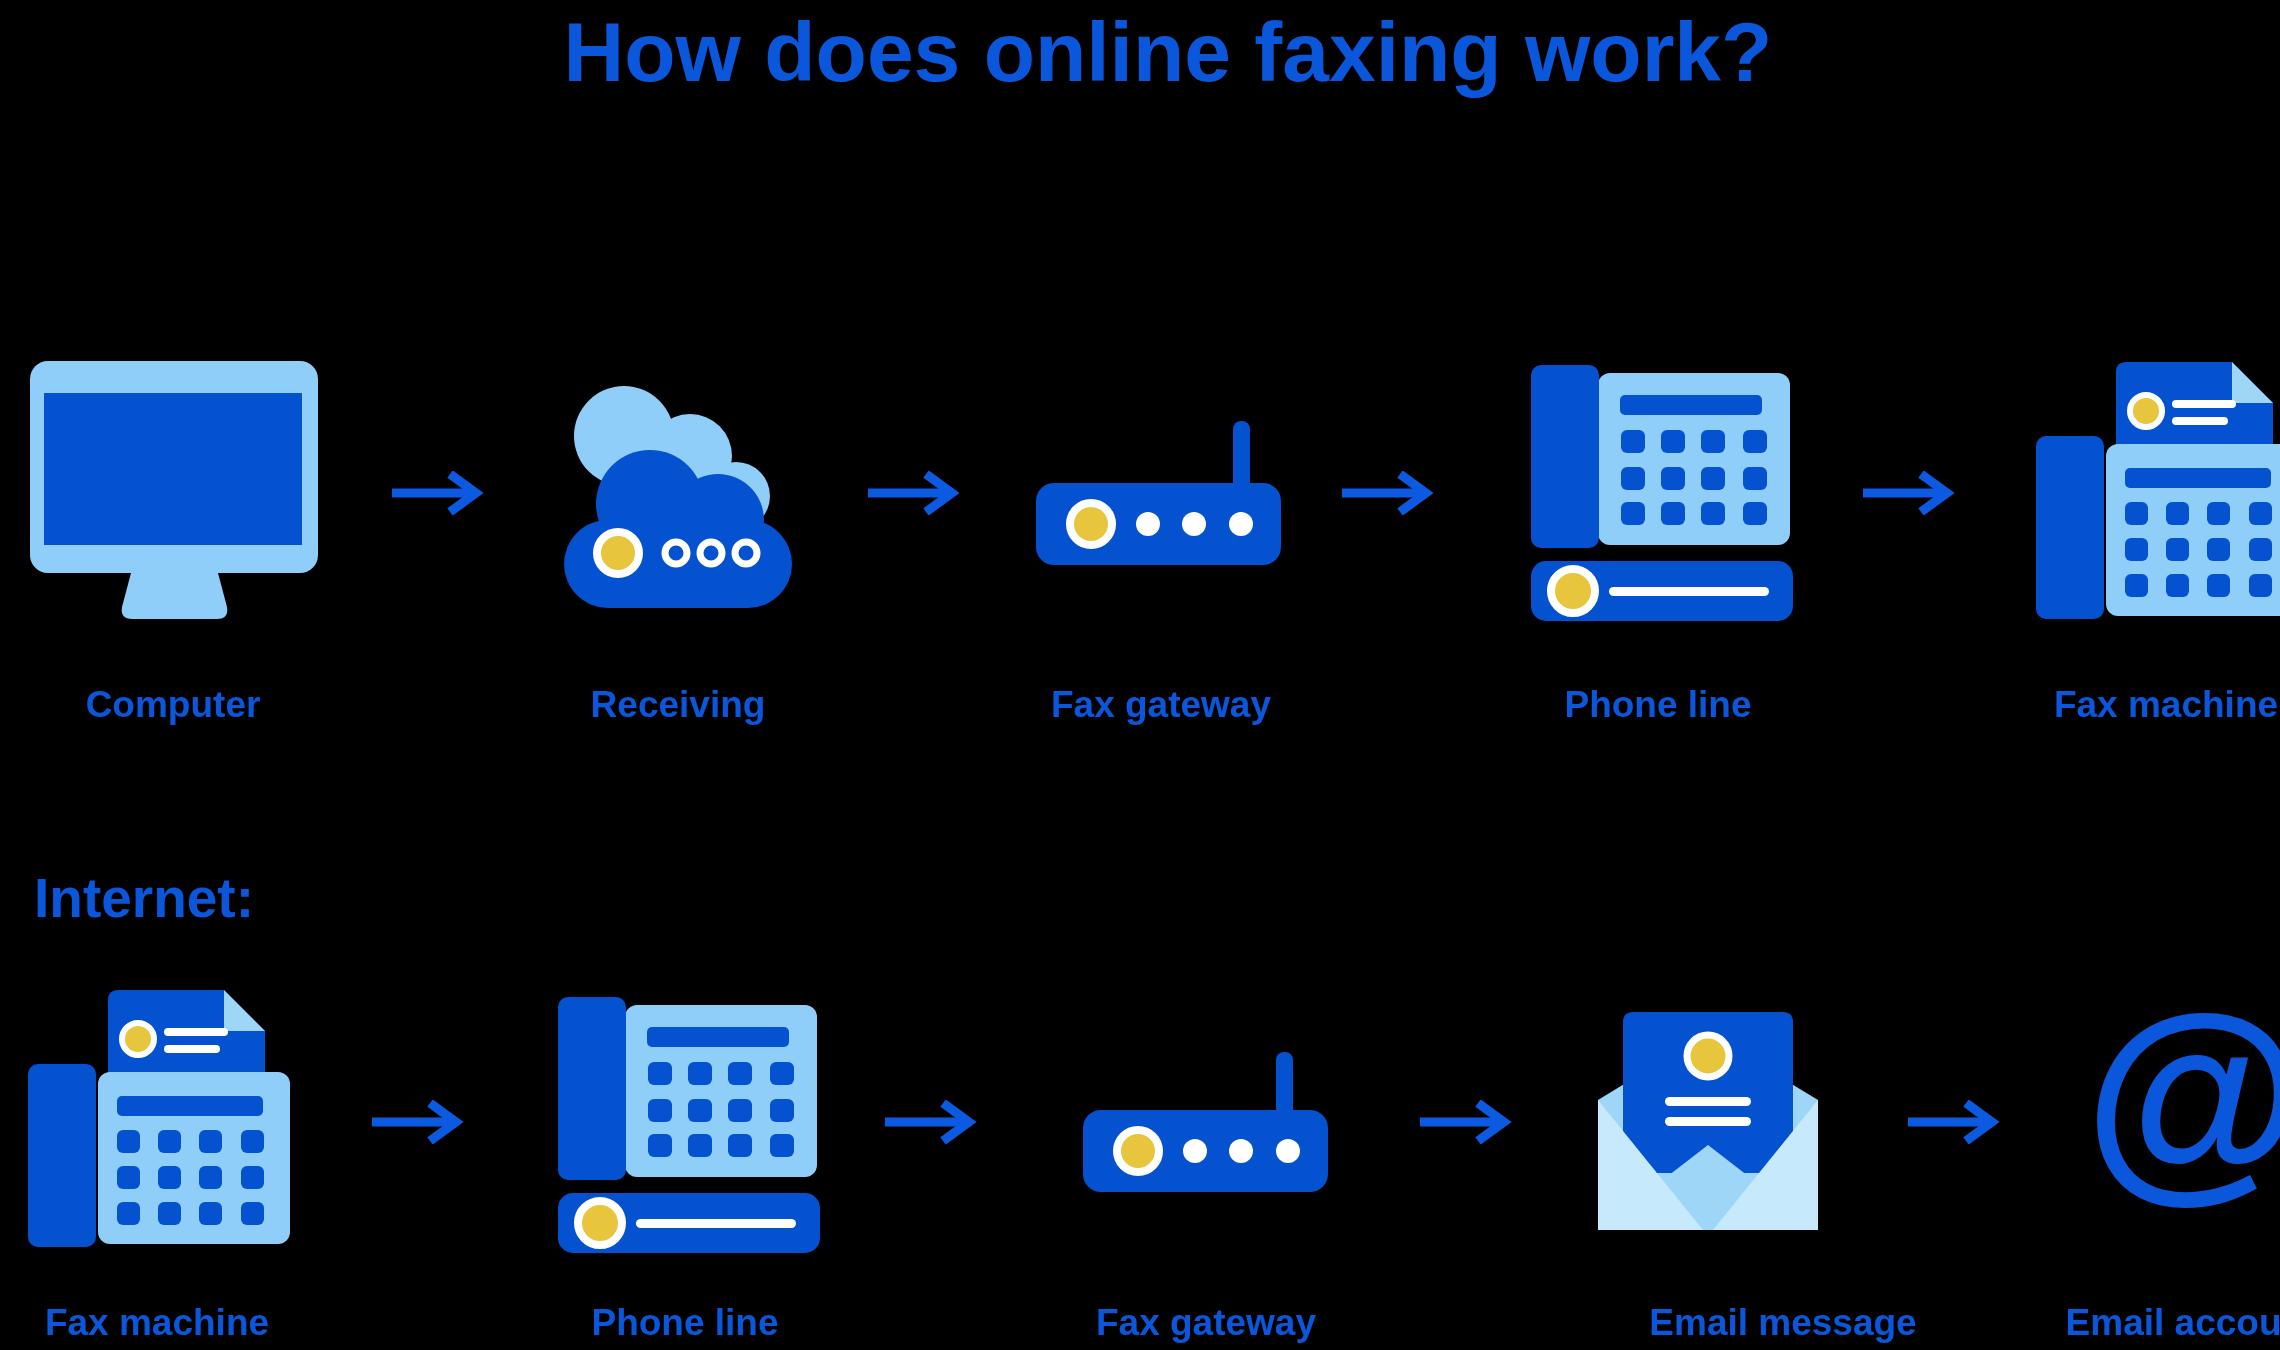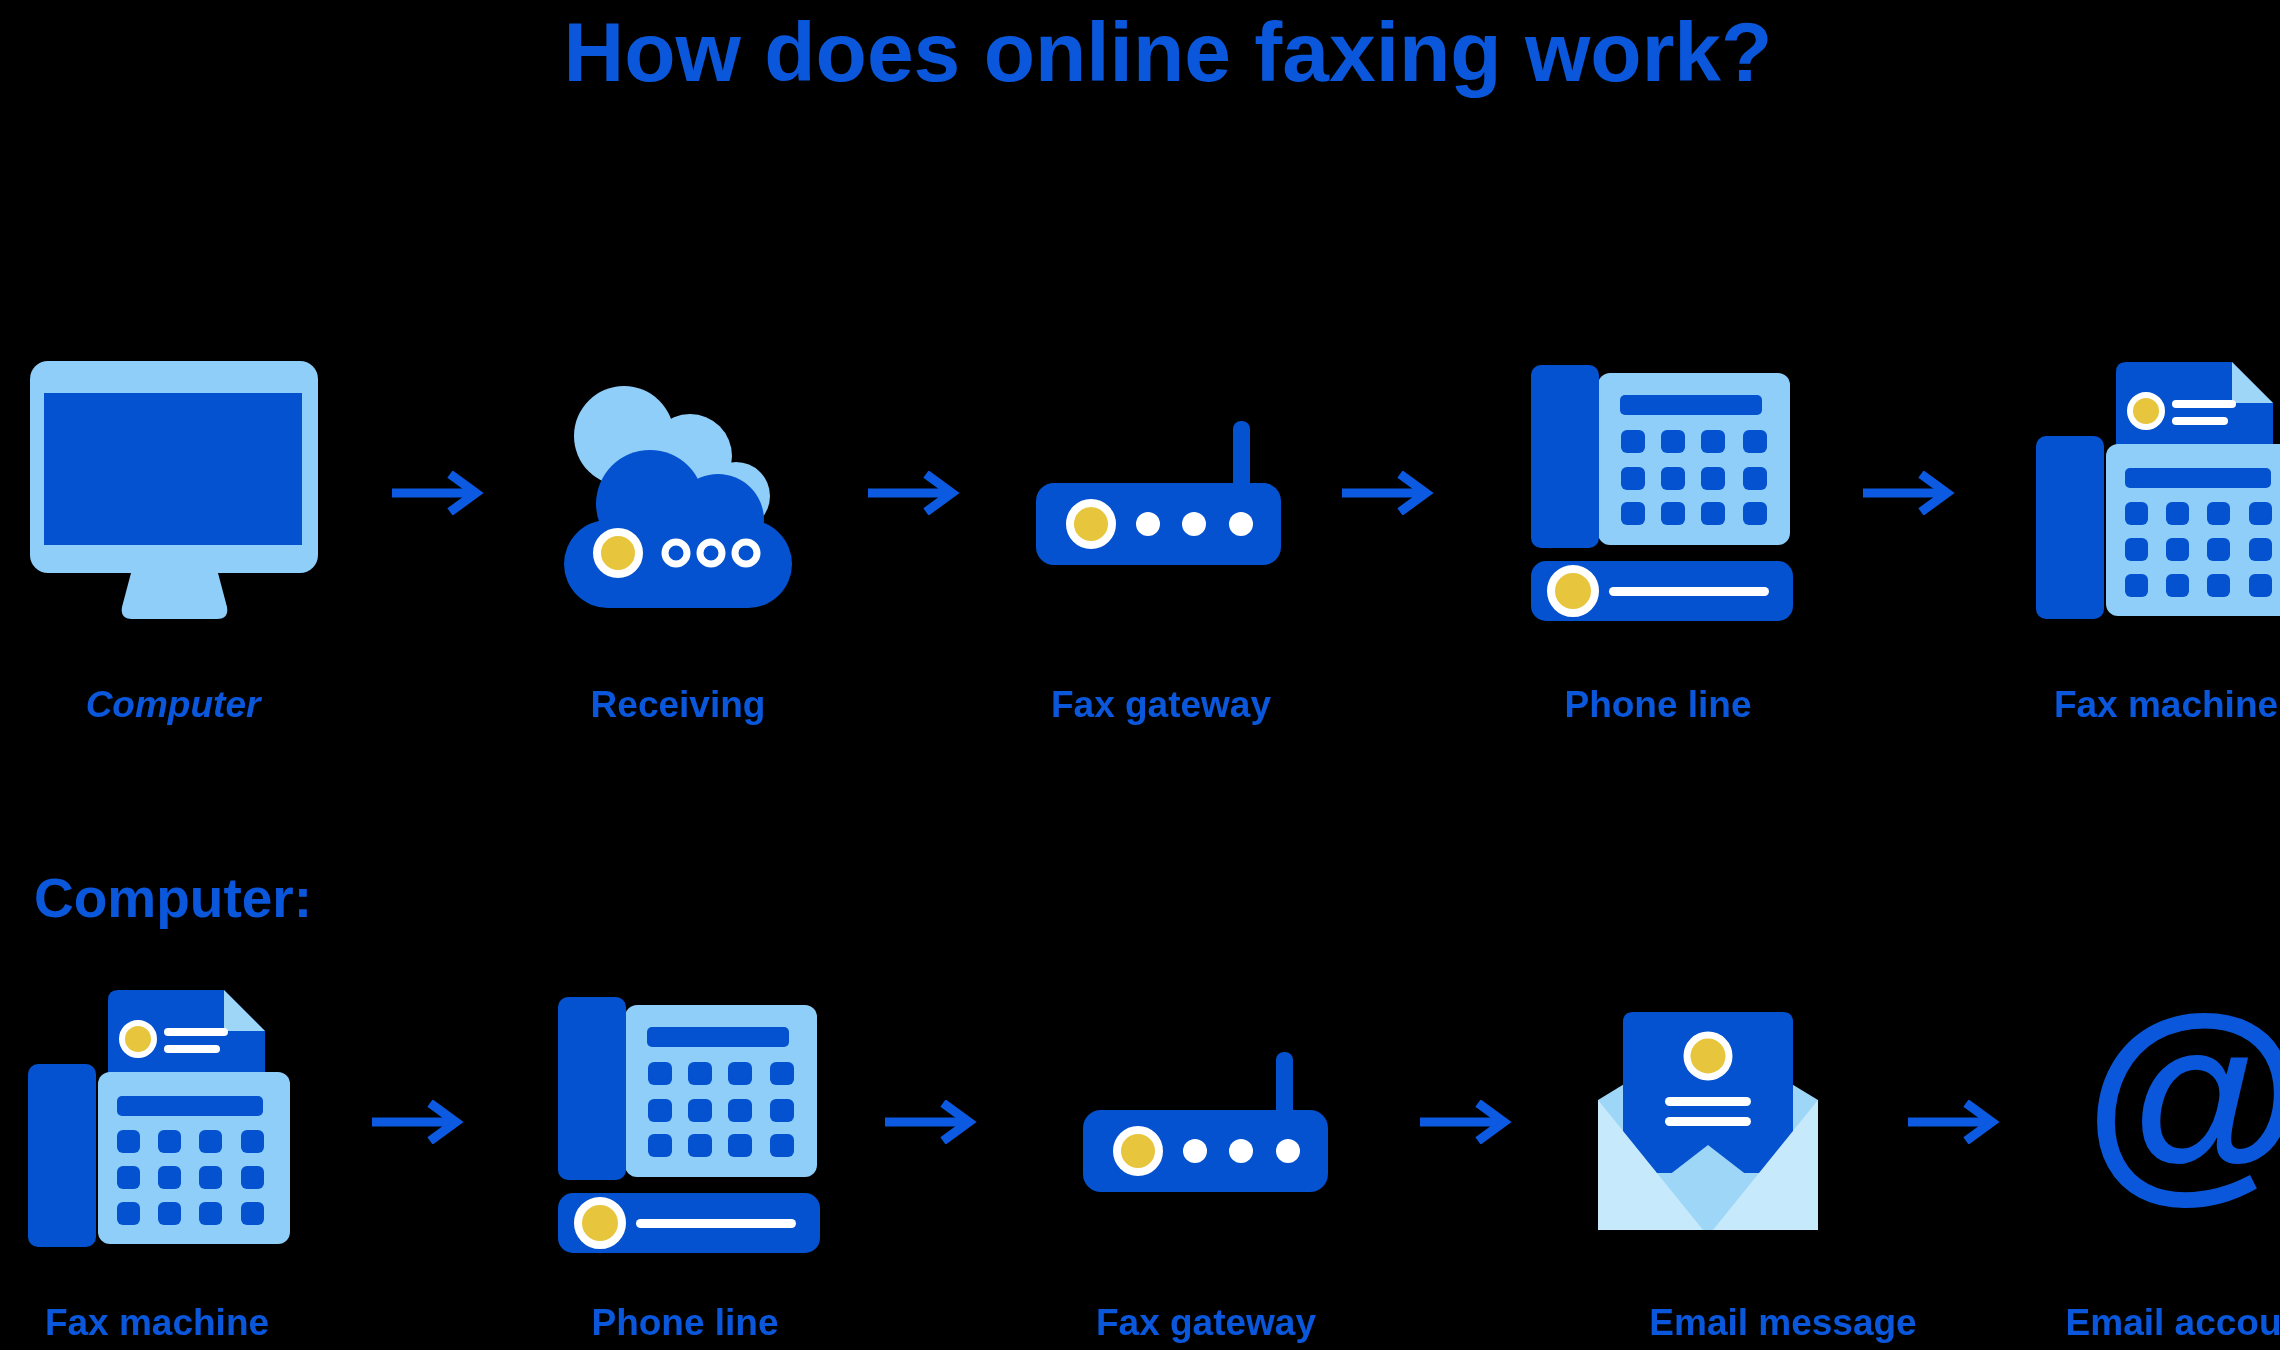--- a/index.html
+++ b/index.html
@@ -14,21 +14,21 @@
   .at{position:absolute;transform:translateX(-50%);font-size:225px;line-height:1;
       font-weight:bold;color:#0A57DC;}
 </style>
 </head>
 <body>
 
 <div class="canvas">
 
   <div class="title">How does online faxing work?</div>
 
-  <div class="section-label" style="top:866px;">Computer:</div>
+  <div class="section-label" style="top:866px;">Internet:</div>
 
   <svg class="icon" style="left:2px;top:361px;" width="290" height="262" viewBox="0 0 290 262">
     <rect x="0" y="0" width="288" height="212" rx="18" fill="#8FCEF8"></rect>
     <rect x="14" y="32" width="258" height="152" fill="#0452CF"></rect>
     <path d="M101 212 L188 212 L197 246 Q199 258 187 258 L102 258 Q90 258 92 246 Z" fill="#8FCEF8"></path>
   </svg>
 
   <svg class="icon" style="left:534px;top:372px;" width="232" height="240" viewBox="0 0 232 240">
     <g fill="#8FCEF8">
       <circle cx="62" cy="64" r="50"></circle>
@@ -123,21 +123,21 @@
         <polyline points="60,3 86,22 60,41"></polyline>
     </g>
   </svg>
   <svg class="icon" style="left:1833px;top:471px;" width="100" height="44" viewBox="0 0 100 44">
     <g stroke="#0C5AE2" stroke-width="9" fill="none">
       <line x1="2" y1="22" x2="80" y2="22"></line>
         <polyline points="60,3 86,22 60,41"></polyline>
     </g>
   </svg>
 
-  <div class="item-label" style="left:145px;top:684px;font-style:italic;">Computer</div>
+  <div class="item-label" style="left:145px;top:684px;">Computer</div>
   <div class="item-label" style="left:650px;top:684px;">Receiving</div>
   <div class="item-label" style="left:1133px;top:684px;">Fax gateway</div>
   <div class="item-label" style="left:1630px;top:684px;">Phone line</div>
   <div class="item-label" style="left:2138px;top:684px;">Fax machine</div>
 
   <svg class="icon" style="left:0px;top:990px;" width="262" height="258" viewBox="0 0 262 258">
     <path d="M80 10 Q80 0 90 0 L196 0 L237 41 L237 84 L80 84 Z" fill="#0452CF"></path>
     <path d="M196 0 L237 41 L196 41 Z" fill="#9ED6F8"></path>
     <circle cx="110" cy="49" r="16" fill="#E7C53C" stroke="#FFFFFF" stroke-width="6"></circle>
     <rect x="136" y="38" width="64" height="8" rx="4" fill="#FFFFFF"></rect>

